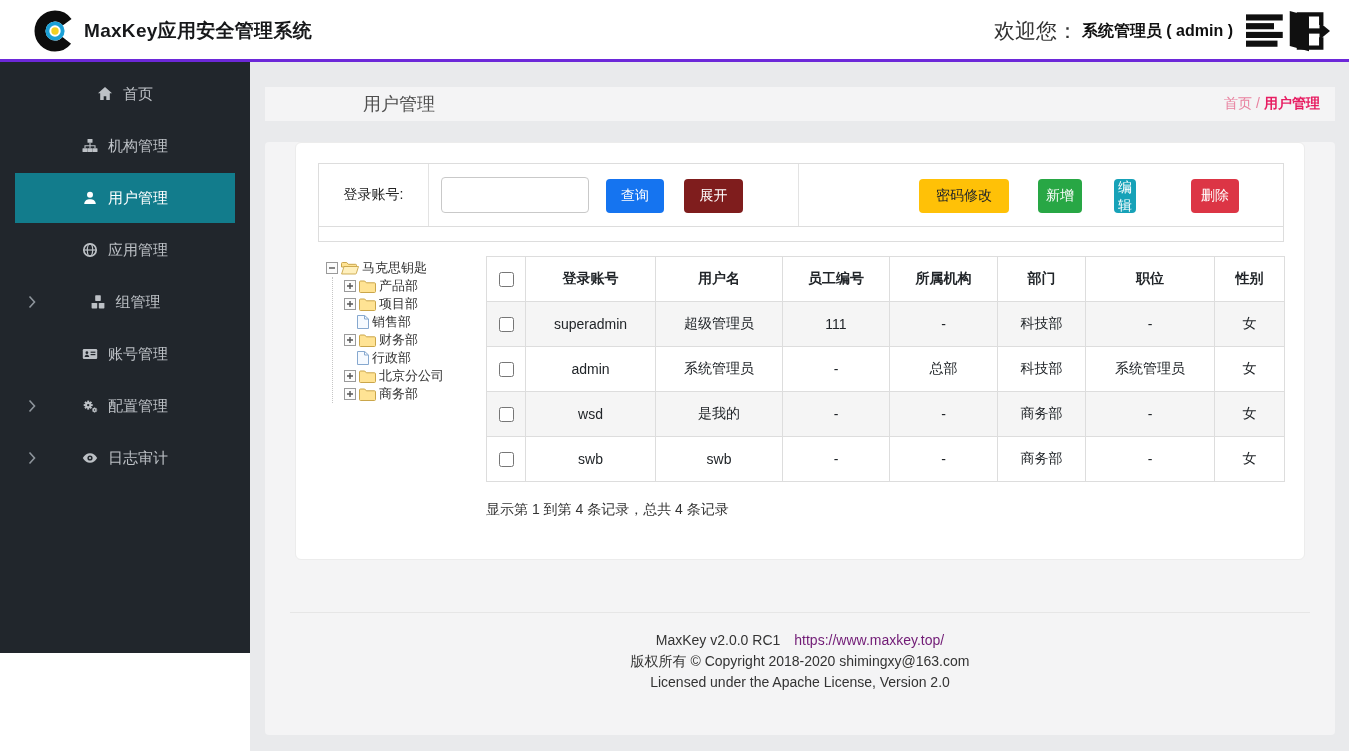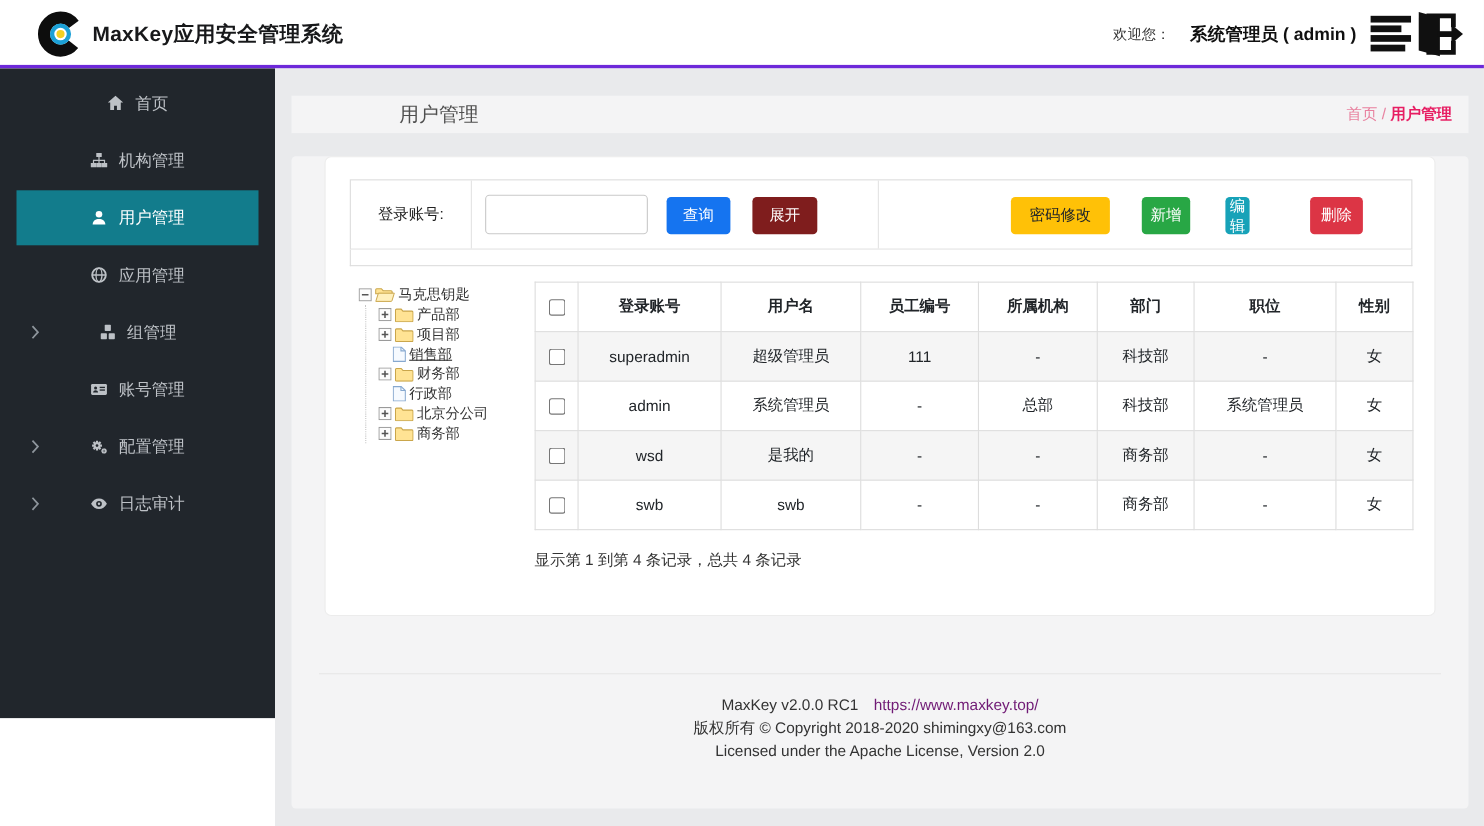--- a/index.html
+++ b/index.html
@@ -8,21 +8,21 @@
     width:1349px; height:751px; position:relative; overflow:hidden;
     background:#e9eaec; font-family:"Liberation Sans", sans-serif;
   }
 
   
   .navbar { position:absolute; left:0; top:0; width:1349px; height:62px;
     background:#fff; border-bottom:3px solid #6d28d9; z-index:5; }
   .brand { position:absolute; left:34px; top:8px; height:46px; display:flex; align-items:center; }
   .brand-title { font-size:19px; font-weight:bold; color:#17181a; letter-spacing:.3px; margin-left:2px; }
   .nav-right { position:absolute; right:18px; top:0; height:62px; display:flex; align-items:center; }
-  .welcome { font-size:13px; color:#333; margin-right:18px; }
+  .welcome { font-size:21px; color:#333; margin-right:4px; }
   .username { font-size:16px; font-weight:bold; color:#101010; margin-right:12px; }
 
   
   .sidebar { position:absolute; left:0; top:62px; width:250px; height:591px;
     background:#21262c; padding-top:6px; }
   .side-item { position:relative; height:52px; display:flex; align-items:center;
     justify-content:center; color:#bdc1c6; font-size:15px; cursor:pointer; }
   .side-item .s-icon { display:inline-flex; margin-right:10px; }
   .side-item.active { background:#127c8c; color:#fff; margin:1px 15px; height:50px; }
   .side-caret { position:absolute; left:28px; top:50%; transform:translateY(-50%);
@@ -293,21 +293,21 @@
           <div class="tnode">
             <svg width="12" height="12" viewBox="0 0 12 12">
                 <rect x=".5" y=".5" width="11" height="11" fill="#fcfcfc" stroke="#9a9a9a"></rect>
                 <path d="M3 6h6M6 3v6" stroke="#555" stroke-width="1.4"></path>
               </svg>
             <svg width="17" height="13" viewBox="0 0 17 13">
                 <path d="M.5 2c0-.6.4-1 1-1h4.2l1.6 1.8h8.2c.6 0 1 .4 1 1v7.7c0 .6-.4 1-1 1h-14c-.6 0-1-.4-1-1z" fill="#ffe394" stroke="#caa64b"></path>
               </svg>
             <span>项目部</span>
           </div>
-          <div class="tnode" style="margin-left:24px;text-decoration:underline;">
+          <div class="tnode" style="margin-left:24px;">
             <svg width="12" height="14" viewBox="0 0 12 14">
                 <path d="M.5.5h7.2L11.5 4v9.5H.5z" fill="#f6faff" stroke="#86a8cf"></path>
                 <path d="M7.5.5V4h4" fill="none" stroke="#86a8cf"></path>
               </svg>
             <span>销售部</span>
           </div>
           <div class="tnode">
             <svg width="12" height="12" viewBox="0 0 12 12">
                 <rect x=".5" y=".5" width="11" height="11" fill="#fcfcfc" stroke="#9a9a9a"></rect>
                 <path d="M3 6h6M6 3v6" stroke="#555" stroke-width="1.4"></path>

